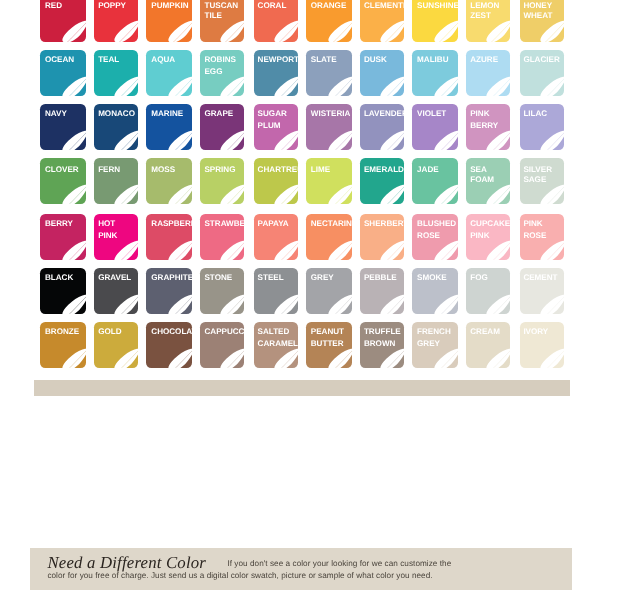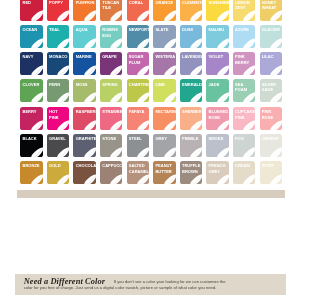--- a/index.html
+++ b/index.html
@@ -24,21 +24,21 @@
   .mat .mlbl{position:absolute;left:0;right:0;top:50%;transform:translateY(-50%);
              text-align:center;color:#fff;font-size:6.2px;line-height:7.6px;font-weight:700;
              letter-spacing:.5px;white-space:pre-line;}
 
   
   .divider{position:absolute;left:17px;top:190.4px;width:268px;height:7.4px;background:#d6cdbe;}
 
   
   .footer{position:absolute;left:14.7px;top:273.8px;width:271.8px;height:20.8px;background:#ded7ca;}
   .fhead{position:absolute;left:9px;top:3px;font-family:"Liberation Serif",serif;
-         font-style:italic;font-weight:700;font-size:8.4px;color:#2b2520;letter-spacing:0.1px;}
+         font-style:italic;font-weight:400;font-size:8.4px;color:#2b2520;letter-spacing:0.1px;}
   .fline1{position:absolute;left:99px;top:5.2px;font-size:4.1px;color:#4a443c;letter-spacing:0.02px;}
   .fline2{position:absolute;left:9px;top:11.6px;font-size:4.1px;color:#4a443c;letter-spacing:0.02px;}
 </style>
 </head>
 <body>
 
 <div class="page">
 
   <svg width="0" height="0" style="position:absolute" aria-hidden="true">
     <defs>

